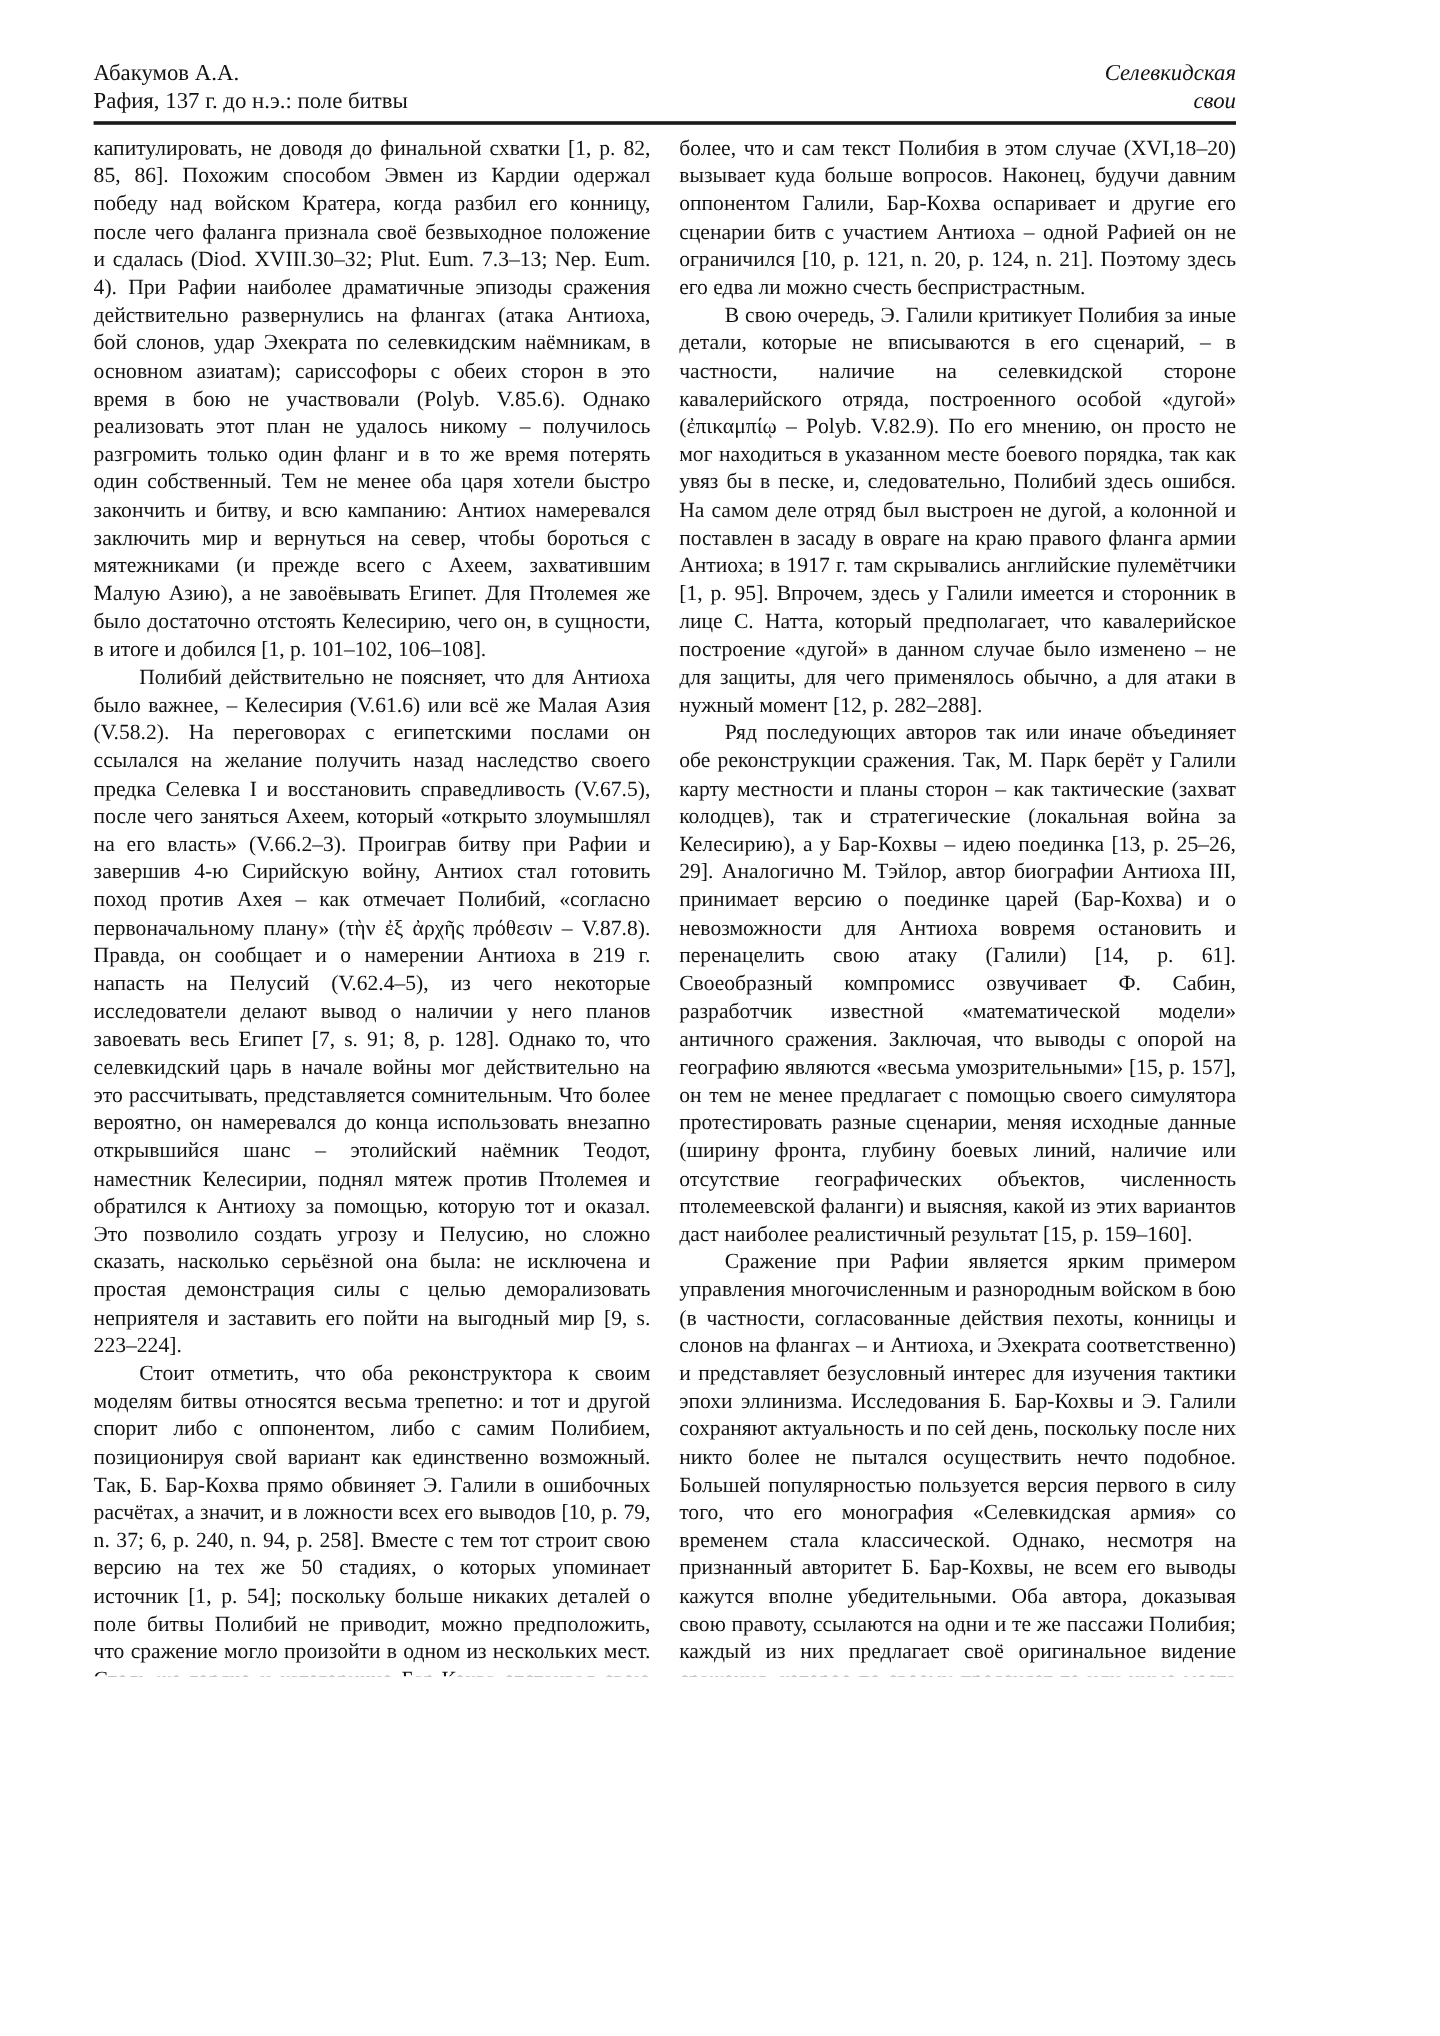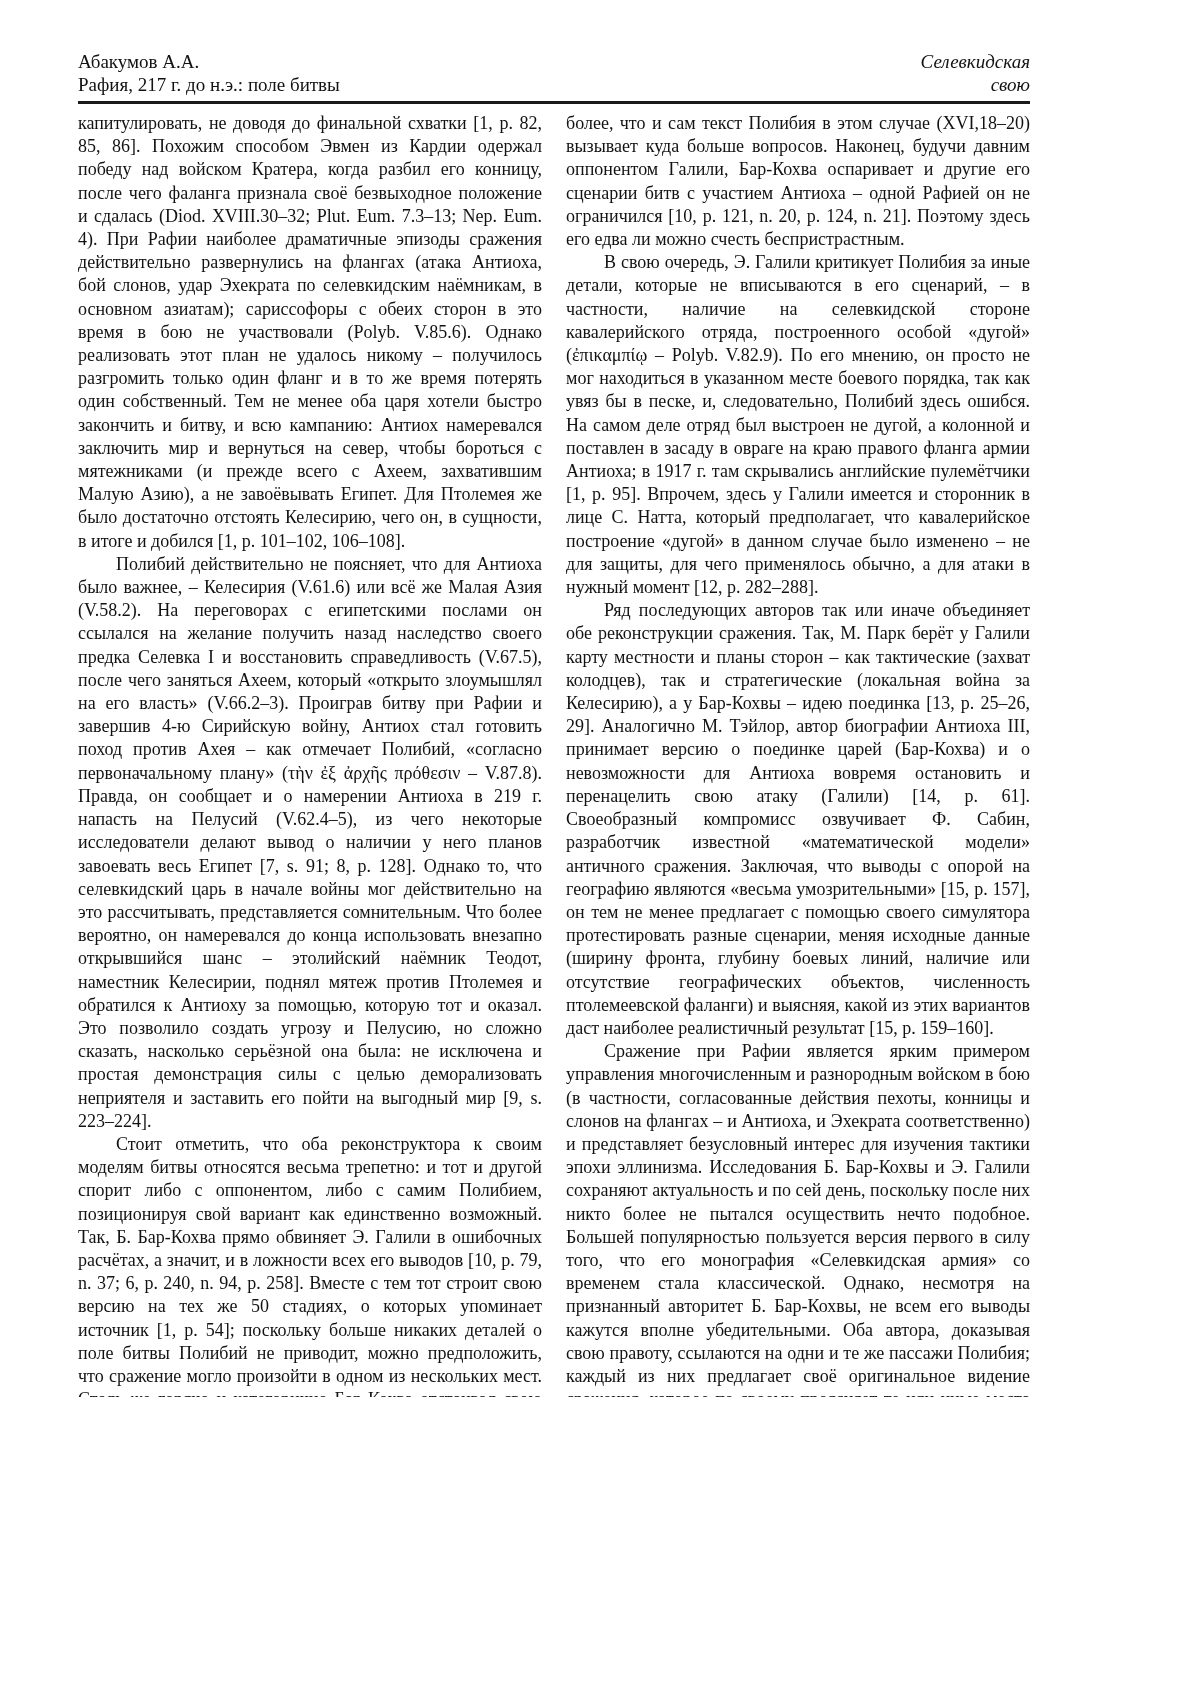--- a/index.html
+++ b/index.html
@@ -75,25 +75,25 @@
 </style>
 </head>
 <body>
 
 <div class="page">
   <div class="content">
 
     <div class="header">
       <div class="header-left">
         <div>Абакумов А.А.</div>
-        <div>Рафия, 217 г. до н.э.: поле битвы</div>
+        <div>Рафия, 137 г. до н.э.: поле битвы</div>
       </div>
       <div class="header-right">
         <div>Селевкидская</div>
-        <div>свою</div>
+        <div>свои</div>
       </div>
     </div>
 
     <hr class="header-rule">
 
     <div class="columns">
       <div class="col">
           <p class="para">капитулировать, не доводя до финальной схватки [1, p. 82, 85, 86]. Похожим способом Эвмен из Кардии одержал победу над войском Кратера, когда разбил его конницу, после чего фаланга признала своё безвыходное положение и сдалась (Diod. XVIII.30–32; Plut. Eum. 7.3–13; Nep. Eum. 4). При Рафии наиболее драматичные эпизоды сражения действительно развернулись на флангах (атака Антиоха, бой слонов, удар Эхекрата по селевкидским наёмникам, в основном азиатам); сариссофоры с обеих сторон в это время в бою не участвовали (Polyb. V.85.6). Однако реализовать этот план не удалось никому – получилось разгромить только один фланг и в то же время потерять один собственный. Тем не менее оба царя хотели быстро закончить и битву, и всю кампанию: Антиох намеревался заключить мир и вернуться на север, чтобы бороться с мятежниками (и прежде всего с Ахеем, захватившим Малую Азию), а не завоёвывать Египет. Для Птолемея же было достаточно отстоять Келесирию, чего он, в сущности, в итоге и добился [1, p. 101–102, 106–108].</p>
           <p class="para indent">Полибий действительно не поясняет, что для Антиоха было важнее, – Келесирия (V.61.6) или всё же Малая Азия (V.58.2). На переговорах с египетскими послами он ссылался на желание получить назад наследство своего предка Селевка I и восстановить справедливость (V.67.5), после чего заняться Ахеем, который «открыто злоумышлял на его власть» (V.66.2–3). Проиграв битву при Рафии и завершив 4-ю Сирийскую войну, Антиох стал готовить поход против Ахея – как отмечает Полибий, «согласно первоначальному плану» (τὴν ἐξ ἀρχῆς πρόθεσιν – V.87.8). Правда, он сообщает и о намерении Антиоха в 219 г. напасть на Пелусий (V.62.4–5), из чего некоторые исследователи делают вывод о наличии у него планов завоевать весь Египет [7, s. 91; 8, p. 128]. Однако то, что селевкидский царь в начале войны мог действительно на это рассчитывать, представляется сомнительным. Что более вероятно, он намеревался до конца использовать внезапно открывшийся шанс – этолийский наёмник Теодот, наместник Келесирии, поднял мятеж против Птолемея и обратился к Антиоху за помощью, которую тот и оказал. Это позволило создать угрозу и Пелусию, но сложно сказать, насколько серьёзной она была: не исключена и простая демонстрация силы с целью деморализовать неприятеля и заставить его пойти на выгодный мир [9, s. 223–224].</p>
           <p class="para indent">Стоит отметить, что оба реконструктора к своим моделям битвы относятся весьма трепетно: и тот и другой спорит либо с оппонентом, либо с самим Полибием, позиционируя свой вариант как единственно возможный. Так, Б. Бар-Кохва прямо обвиняет Э. Галили в ошибочных расчётах, а значит, и в ложности всех его выводов [10, p. 79, n. 37; 6, p. 240, n. 94, p. 258]. Вместе с тем тот строит свою версию на тех же 50 стадиях, о которых упоминает источник [1, p. 54]; поскольку больше никаких деталей о поле битвы Полибий не приводит, можно предположить, что сражение могло произойти в одном из нескольких мест. Столь же горячо и категорично Бар-Кохва отстаивал свою локализацию другой битвы Антиоха III с птолемеевской армией – при Панионе (200 г.), и это вызвало обоснованную критику [7, s. 115; 11, s. 490] – сражение также могло произойти вовсе не там, тем</p>

